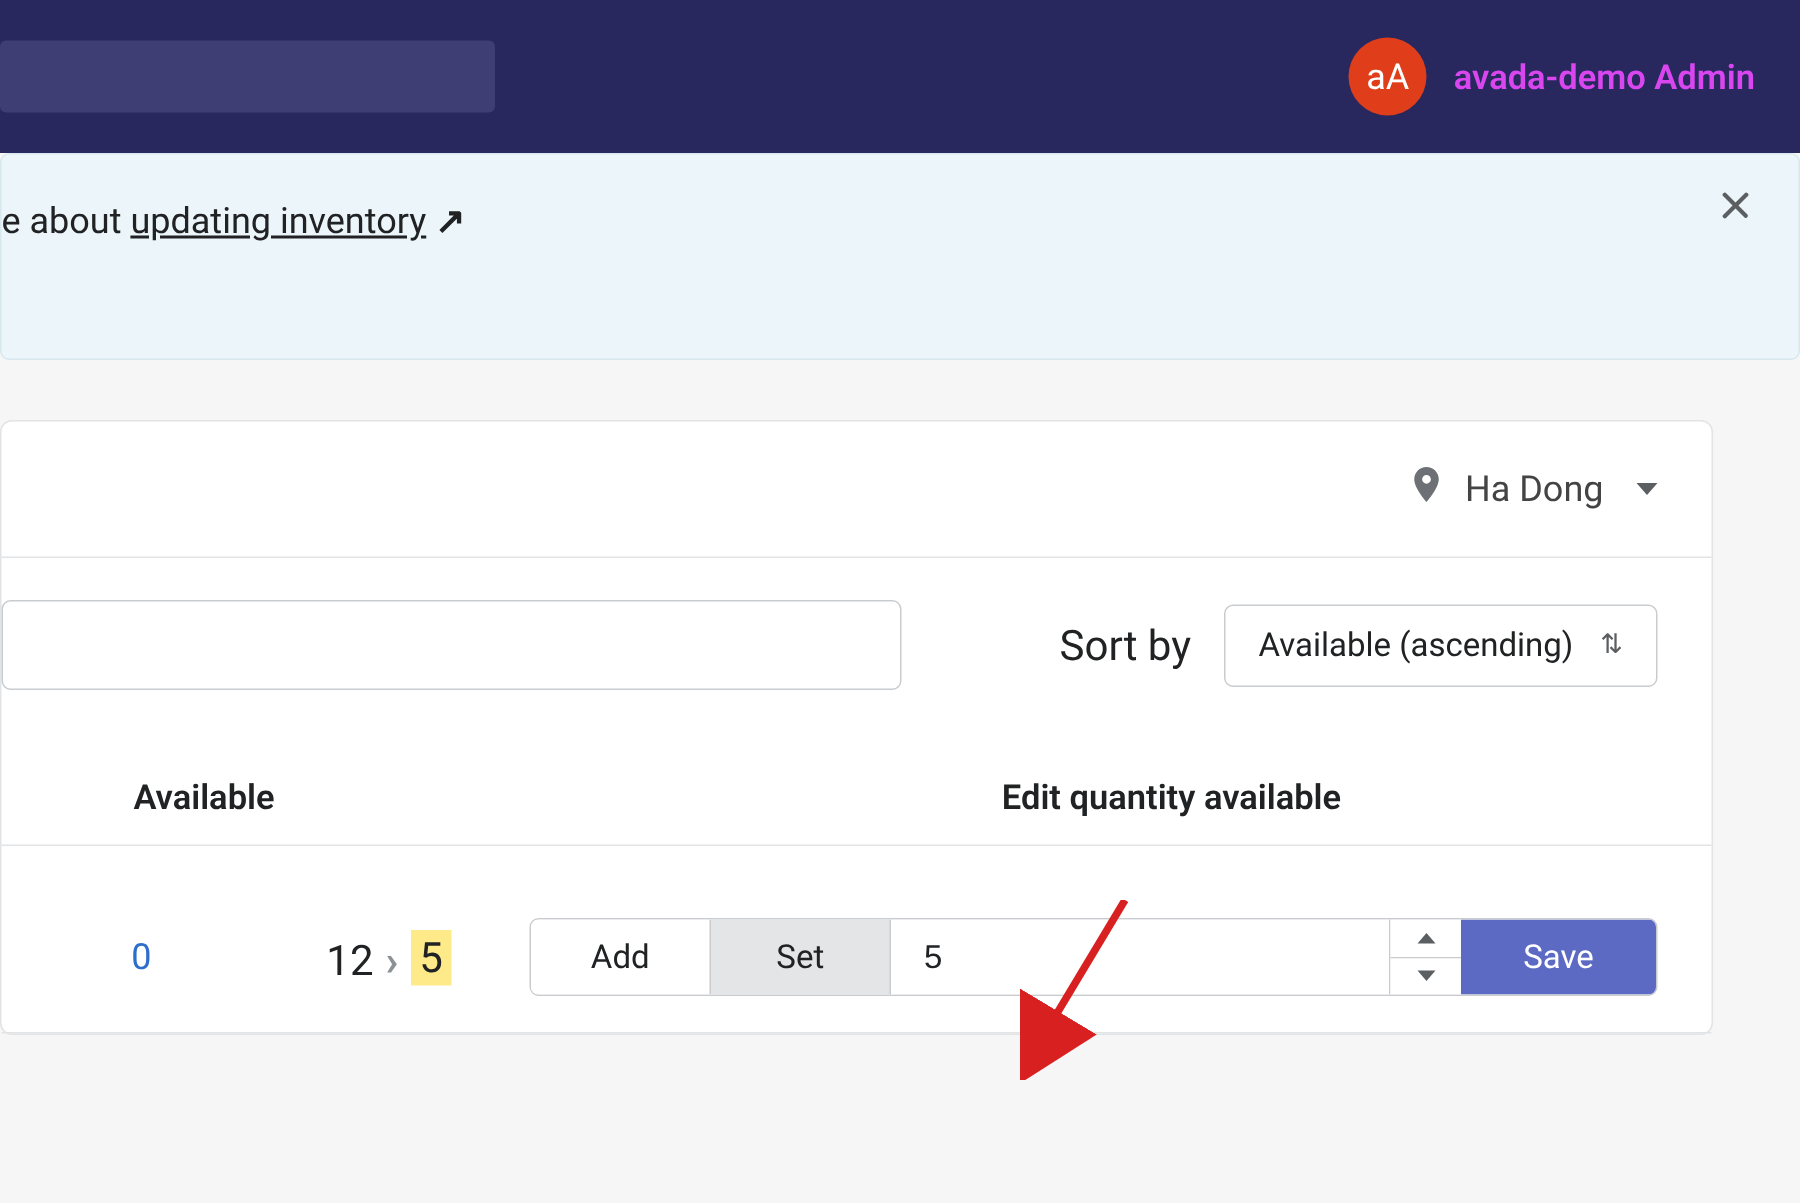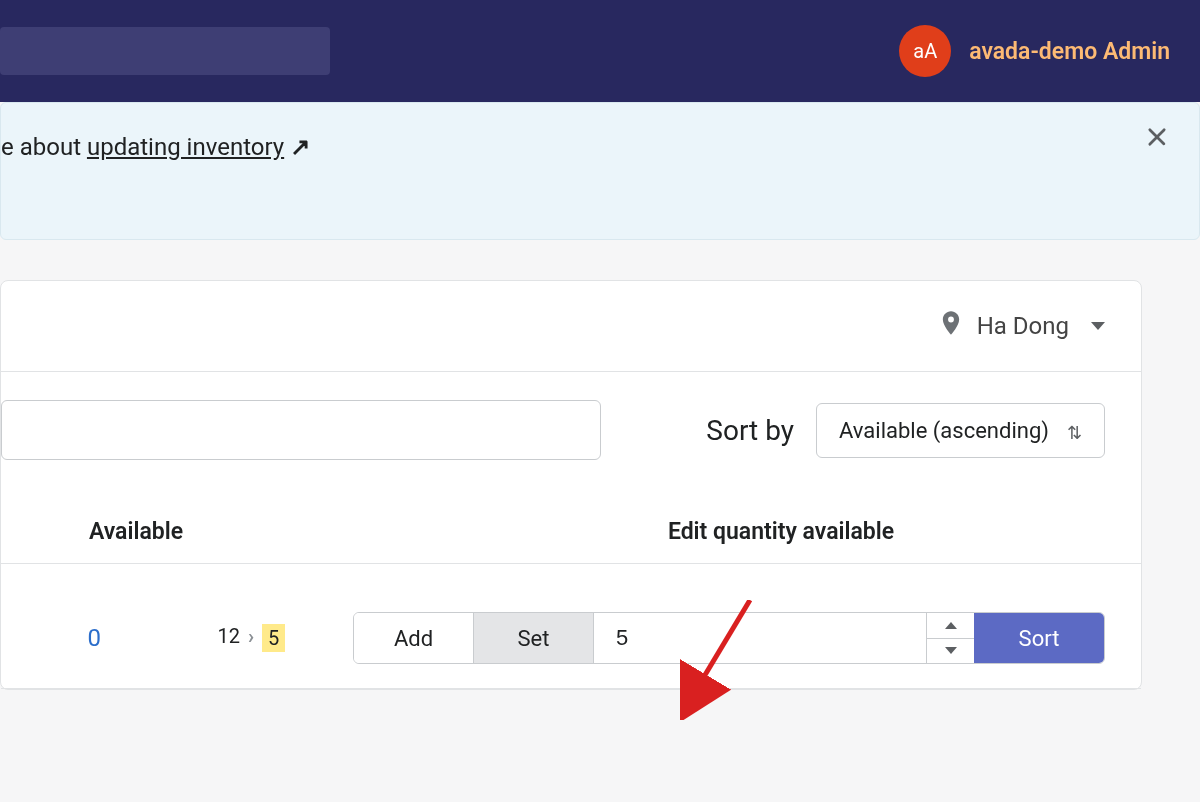--- a/index.html
+++ b/index.html
@@ -37,24 +37,24 @@
     }
     .avatar {
       width: 52px;
       height: 52px;
       border-radius: 50%;
       background: #e03e1a;
       color: #fff;
       display: flex;
       align-items: center;
       justify-content: center;
-      font-size: 20px;
+      font-size: 24px;
     }
     .admin-name {
-      color: #fdba74;
+      color: #d946ef;
       font-size: 23px;
       font-weight: 600;
     }
     .notice-banner {
       background: #ebf5fa;
       border: 1px solid #d9e8ef;
       border-radius: 6px;
       margin: 0;
       padding: 30px 28px 78px 0;
       position: relative;
@@ -137,21 +137,21 @@
       color: #202223;
       margin-left: auto;
     }
     .sort-select {
       border: 1px solid #c9cccf;
       border-radius: 6px;
       padding: 14px 22px;
       font-size: 22px;
       color: #202223;
       display: flex;
-      align-items: flex-end;
+      align-items: flex-start;
       gap: 18px;
       cursor: pointer;
     }
     .sort-caret {
       font-size: 18px;
       color: #5c5f62;
     }
     .table-wrap {
       margin-top: 28px;
     }
@@ -192,24 +192,24 @@
       width: 270px;
       text-align: center;
       font-size: 24px;
     }
     .cell-incoming span {
       color: #2c6ecb;
     }
     .cell-available {
       width: 200px;
       text-align: left;
-      font-size: 20px;
-      color: #202223;
-      display: flex;
-      align-items: flex-start;
+      font-size: 28px;
+      color: #202223;
+      display: flex;
+      align-items: flex-end;
       gap: 8px;
       padding-left: 30px;
     }
     .chevron-right {
       color: #8c9196;
       font-weight: bold;
     }
     .highlight {
       background: #ffea8a;
       padding: 2px 6px;
@@ -359,21 +359,21 @@
       </div>
       <div class="cell-edit">
         <div class="edit-group">
           <div class="btn-add">Add</div>
           <div class="btn-set">Set</div>
           <input class="qty-input" value="5" style="">
           <div class="stepper">
             <div class="step-up"></div>
             <div class="step-down"></div>
           </div>
-          <div class="btn-save">Sort</div>
+          <div class="btn-save">Save</div>
         </div>
       </div>
     </div>
   </div>
 </div>
 
 <div class="arrow-annotation">
   <svg viewBox="0 0 80 120">
     <defs>
       <marker id="ah" markerWidth="12" markerHeight="12" refX="6" refY="6" orient="auto">

